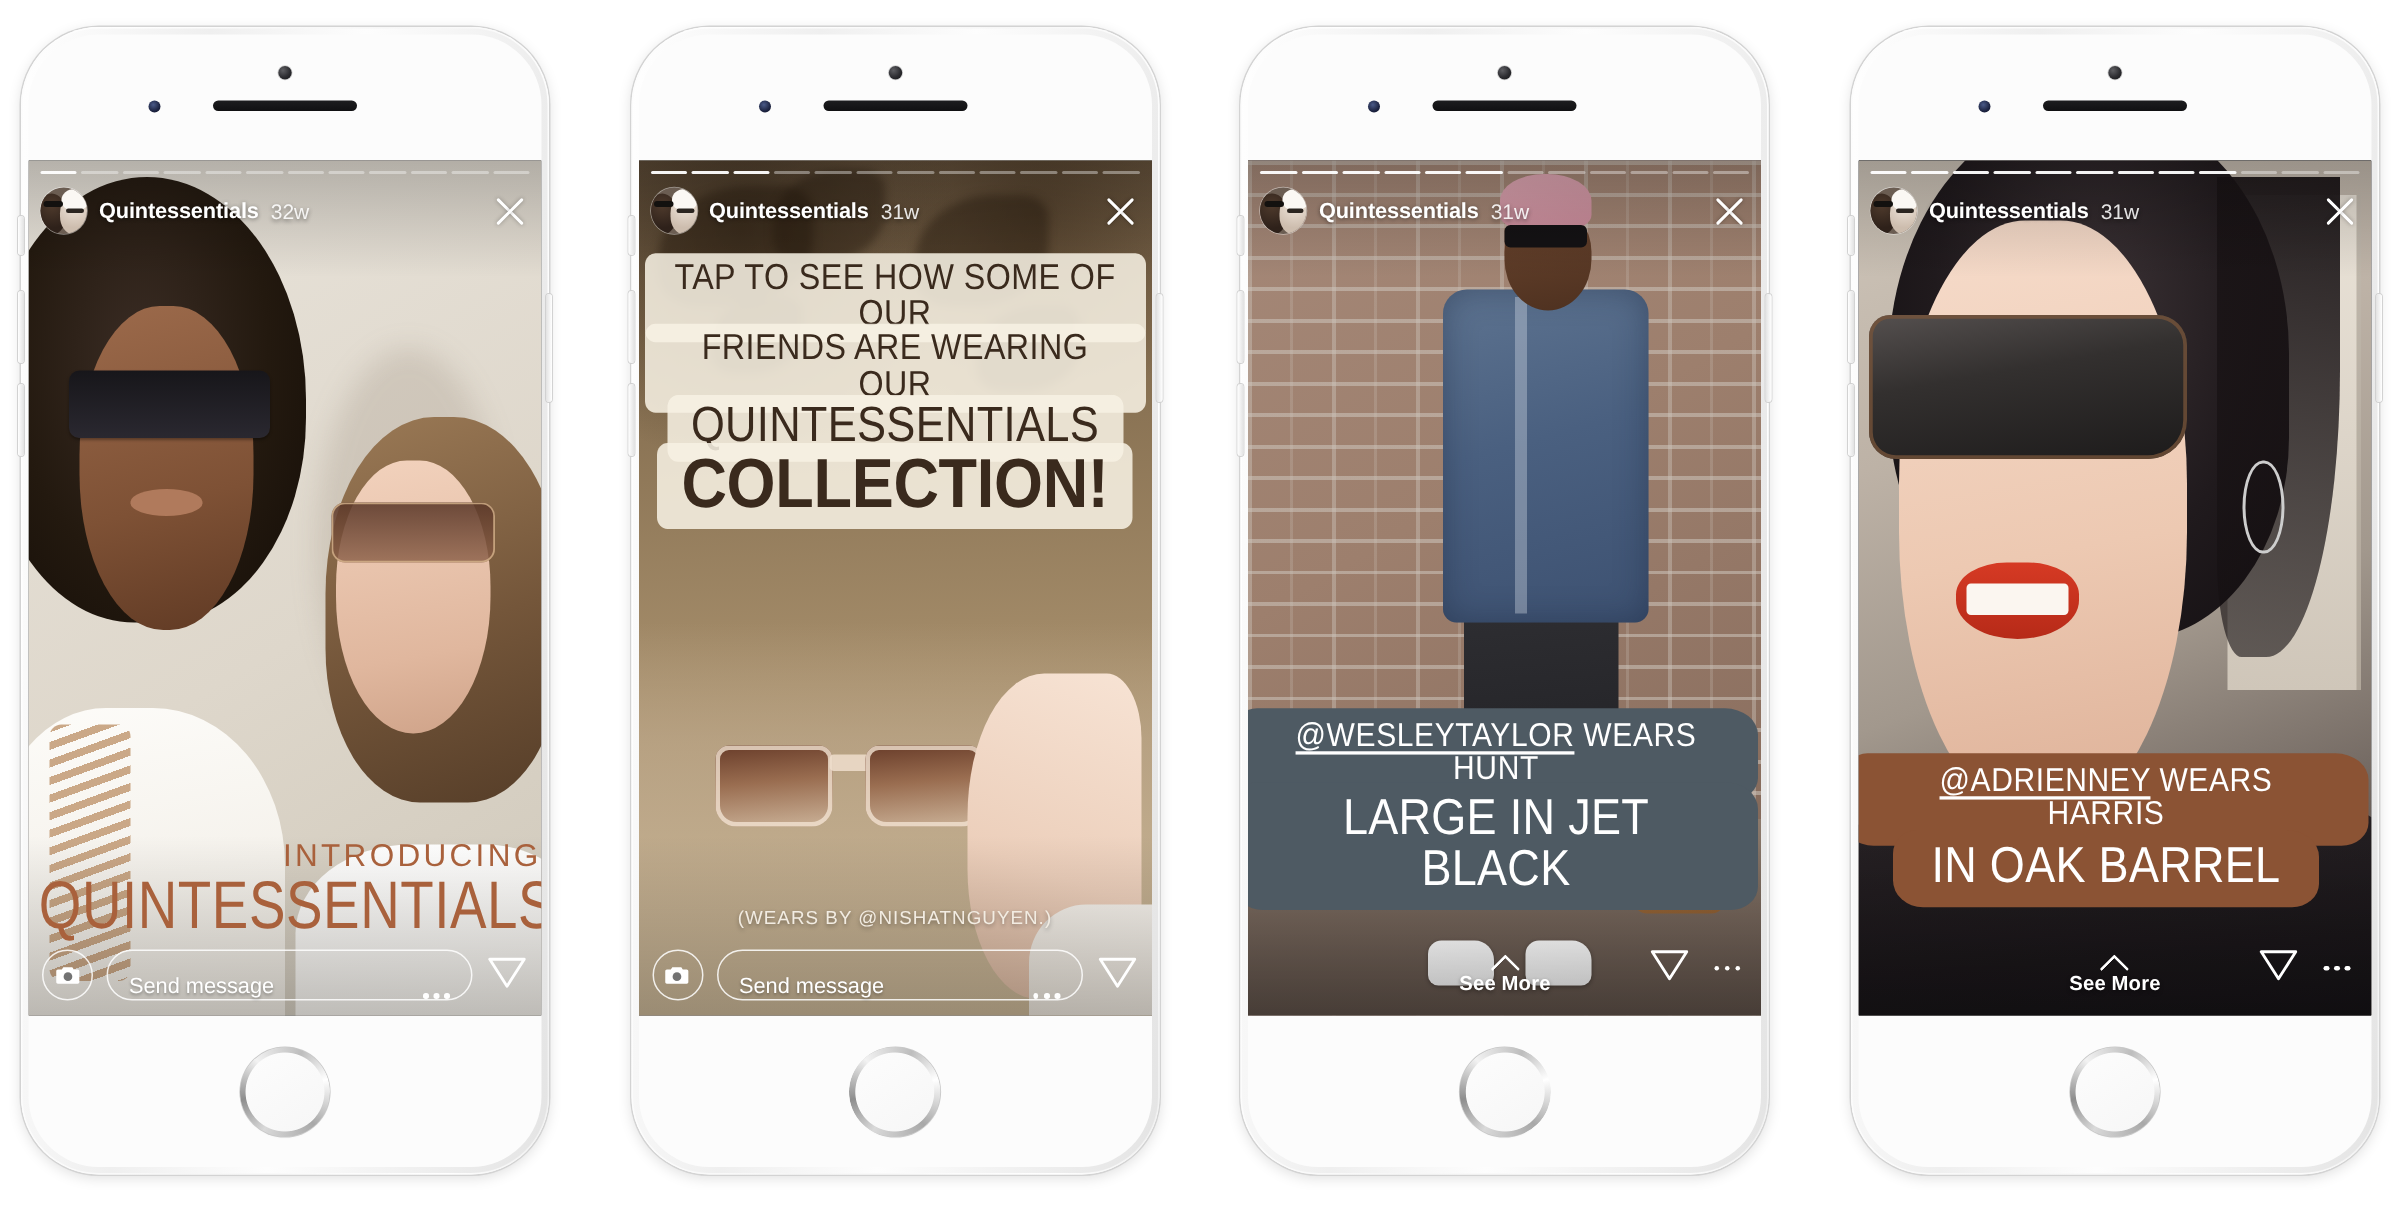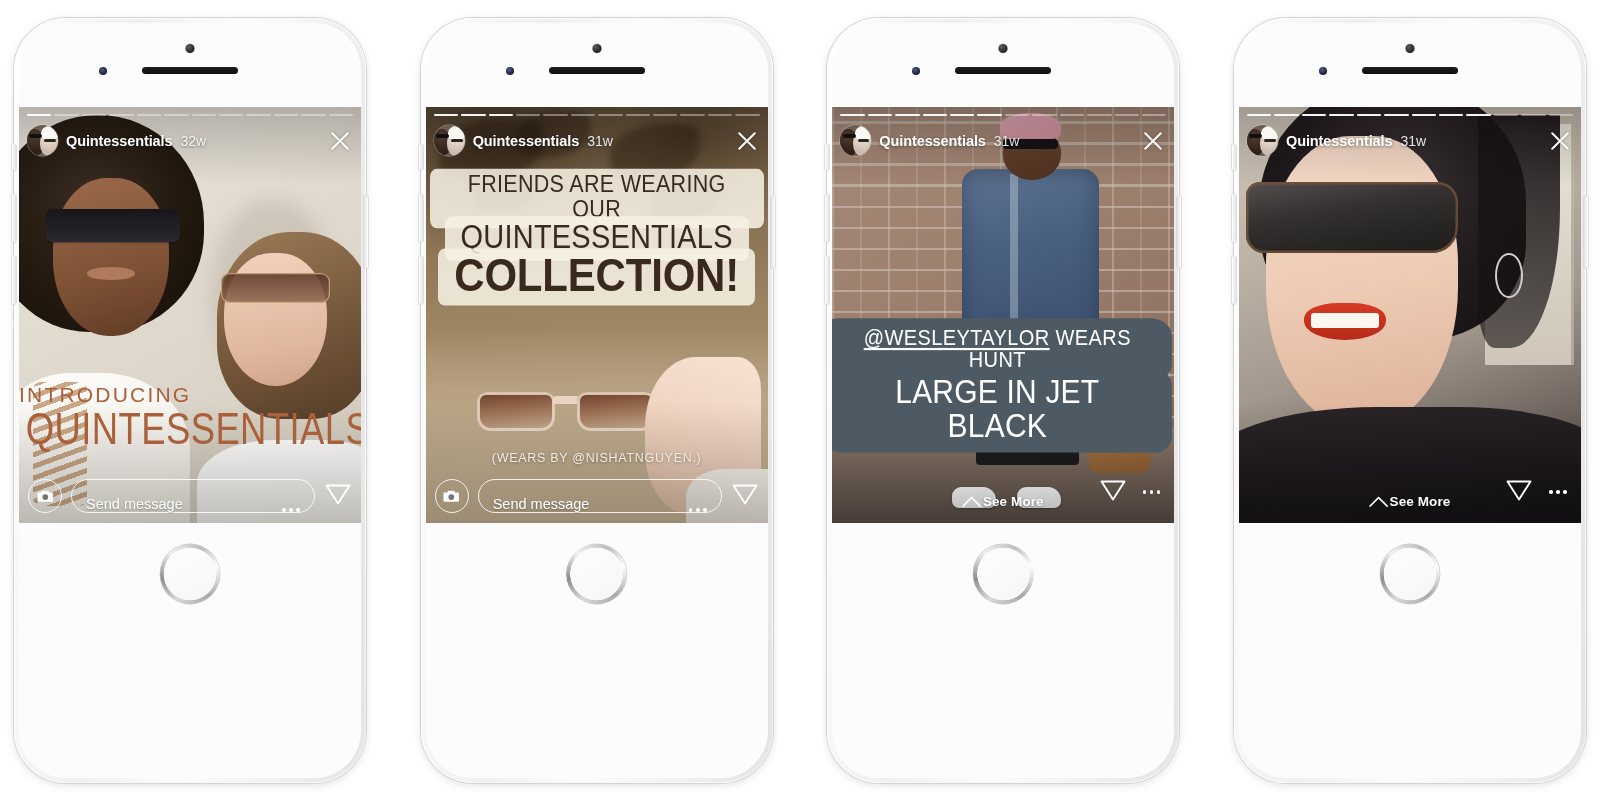--- a/index.html
+++ b/index.html
@@ -99,21 +99,21 @@
     left: 80px;
     width: 8px; height: 8px;
     border-radius: 50%;
     background: radial-gradient(circle at 40% 35%, #4a5a88 0%, #1d2442 60%, #0d1020 100%);
   }
 
   
   .screen {
     position: relative;
     width: 100%;
-    height: 416px;
+    height: 570px;
     overflow: hidden;
     background: #000;
   }
 
   .story-bg {
     position: absolute;
     inset: 0;
     overflow: hidden;
   }
 
@@ -270,21 +270,21 @@
     align-items: flex-end;
     z-index: 12;
     padding: 0 14px;
   }
   .seemore-center {
     position: absolute;
     left: 50%;
     bottom: 8px;
     transform: translateX(-50%);
     display: flex;
-    flex-direction: row;
+    flex-direction: column;
     align-items: center;
     gap: 2px;
     cursor: pointer;
   }
   .chev-up {
     width: 18px; height: 9px;
     position: relative;
   }
   .chev-up::before {
     content: "";
@@ -424,22 +424,22 @@
     width: 36%; height: 46%;
     background: rgba(120,102,82,0.17);
     border-radius: 50%;
     filter: blur(9px);
   }
 
   
   .cap1 {
     position: absolute;
     left: 0; right: 0;
-    bottom: 72px;
-    text-align: left;
+    bottom: 50px;
+    text-align: right;
     z-index: 10;
   }
   .cap1-top {
     color: #a9613c;
     font-size: 21px;
     letter-spacing: 2.2px;
     font-weight: normal;
     font-family: "Liberation Sans Narrow", "Liberation Sans", sans-serif;
     margin-bottom: 6px;
   }
@@ -909,20 +909,21 @@
             <div class="av-hat"></div>
               <div class="av-sg1"></div>
               <div class="av-sg2"></div>
           </div>
           <span class="acct-name">Quintessentials</span>
           <span class="acct-time">31w</span>
           <div class="close-x"></div>
         </div>
 
         <div class="cap2">
+          <div><span class="cap2-line cap2-sm">TAP TO SEE HOW SOME OF OUR</span></div>
           <div><span class="cap2-line cap2-sm">FRIENDS ARE WEARING OUR</span></div>
           <div><span class="cap2-line cap2-md">QUINTESSENTIALS</span></div>
           <div><span class="cap2-line cap2-lg">COLLECTION!</span></div>
         </div>
 
         <div class="credit2">(WEARS BY @NISHATNGUYEN.)</div>
 
         <div class="msg-bar">
           <div class="cam-circle">
             <svg width="17" height="14" viewBox="0 0 17 14" aria-hidden="true">
@@ -1100,20 +1101,34 @@
               <div class="av-right"></div>
             <div class="av-hat"></div>
               <div class="av-sg1"></div>
               <div class="av-sg2"></div>
           </div>
           <span class="acct-name">Quintessentials</span>
           <span class="acct-time">31w</span>
           <div class="close-x"></div>
         </div>
 
+        <div class="brush-cap b4">
+          <div>
+            <span class="brush-line bl-sm">
+              <span class="bg-blob"></span>
+              <span class="uline">@ADRIENNEY</span><span> WEARS HARRIS</span>
+            </span>
+          </div>
+          <div>
+            <span class="brush-line bl-lg">
+              <span class="bg-blob"></span>
+              <span>IN OAK BARREL</span>
+            </span>
+          </div>
+        </div>
 
         <div class="seemore-bar">
           <div class="seemore-center">
             <div class="chev-up"></div>
             <span class="seemore-label">See More</span>
           </div>
           <div class="sm-right">
             <div class="send-plane">
               <svg width="28" height="26" viewBox="0 0 28 26" aria-hidden="true">
                 <path d="M2.5 4.5h23L14 22.5 2.5 4.5z" fill="none" stroke="#fff" stroke-width="1.9" stroke-linejoin="round"></path>

